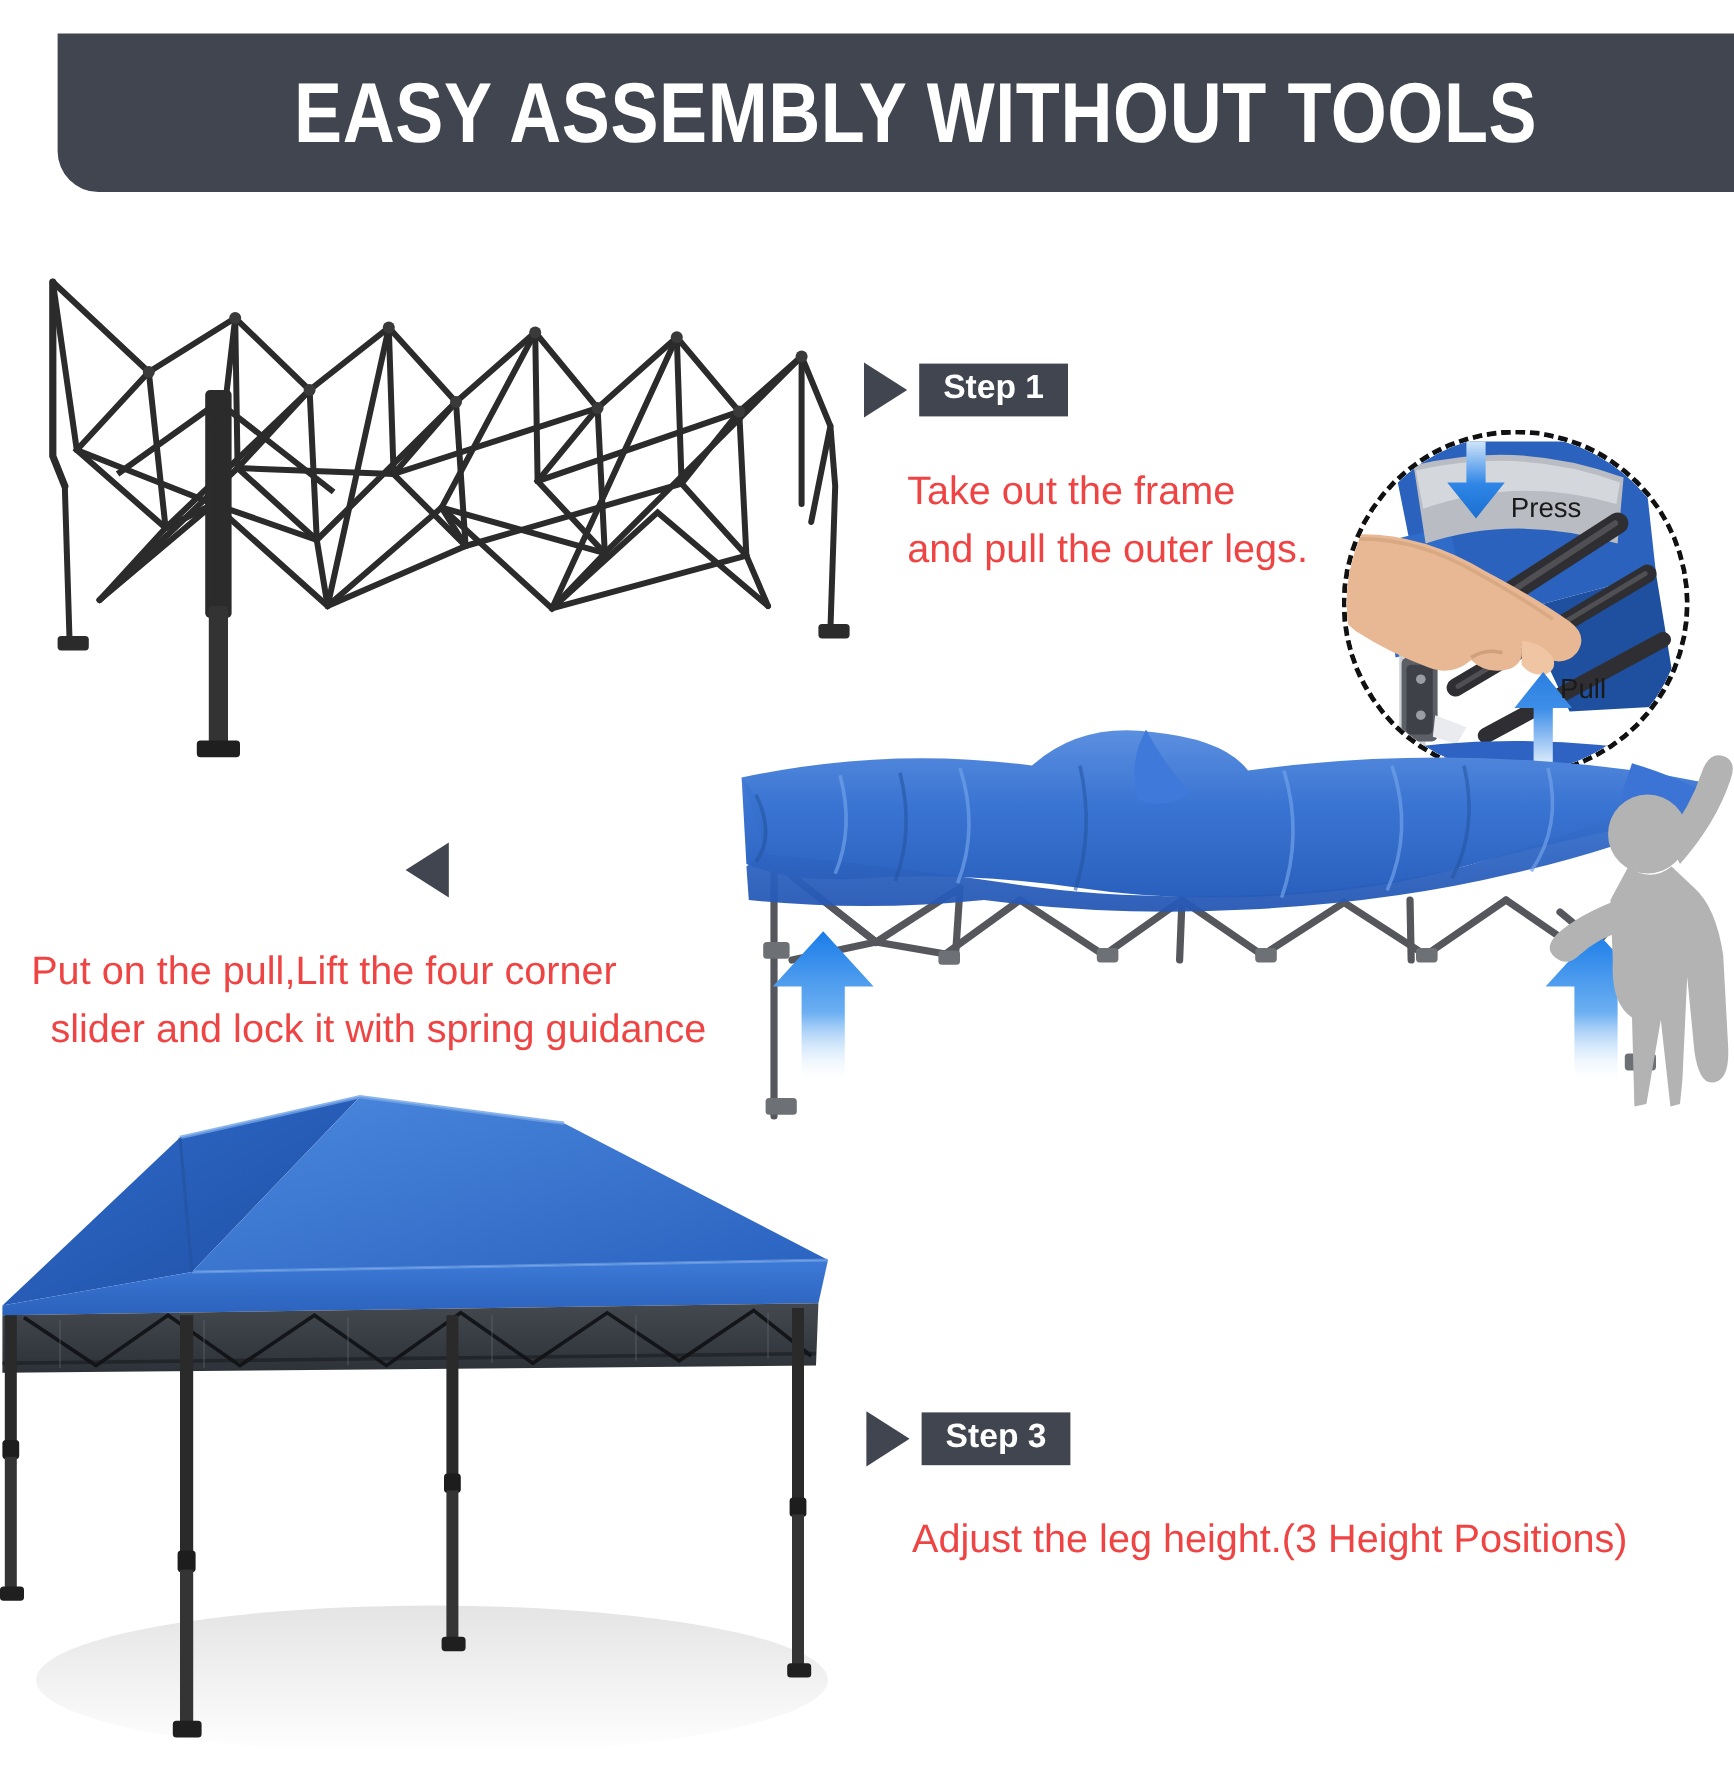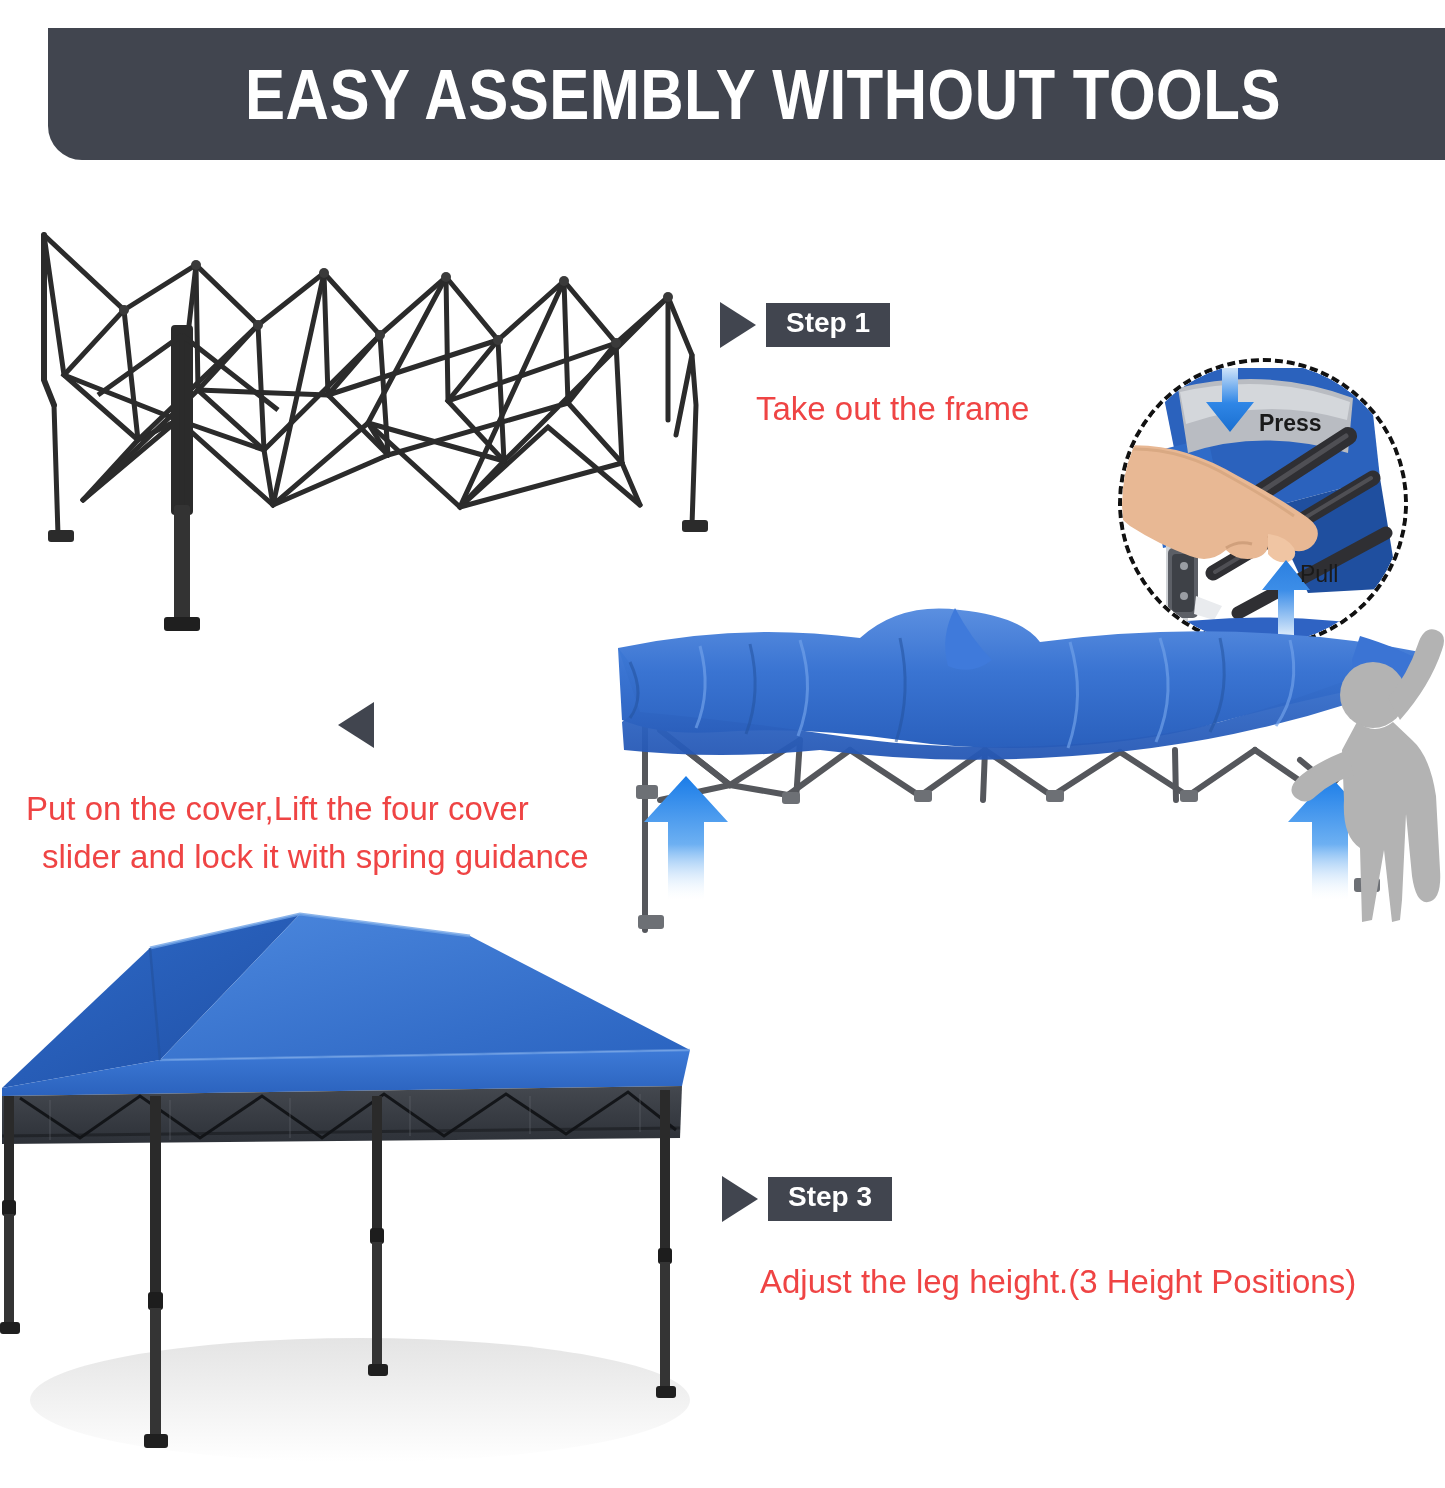--- a/index.html
+++ b/index.html
@@ -161,20 +161,21 @@
       <circle cx="588" cy="138" r="5"></circle>
         <circle cx="640" cy="92" r="5"></circle>
     </g>
   </svg>
 
   <div class="step-chip" style="left:720px; top:302px;">
     <span class="tri tri-right"></span>
     <span class="step-box">Step 1</span>
   </div>
   <div class="step-text" style="left:756px; top:385px;">Take out the frame</div>
+  <div class="step-text" style="left:756px; top:433px;">and pull the outer legs.</div>
 
   <div class="detail-circle">
     <svg class="detail-inner" width="290" height="290" viewBox="0 0 290 290">
       <defs>
         <clipPath id="circClip">
             <circle cx="145" cy="145" r="141"></circle>
           </clipPath>
         <linearGradient id="gDown" x1="0" y1="0" x2="0" y2="1">
           <stop offset="0%" stop-color="#cfe4fa"></stop>
             <stop offset="55%" stop-color="#2f86e6"></stop>
@@ -226,21 +227,21 @@
 
         <g>
           <path d="M104 10 L104 44 L88 44 L112 74 L136 44 L120 44 L120 10 Z" fill="url(#gDown)"></path>
         </g>
 
         <g>
           <path d="M160 278 L160 232 L144 232 L168 202 L192 232 L176 232 L176 278 Z" fill="url(#gUp)"></path>
         </g>
       </g>
     </svg>
-    <span class="detail-label" style="left:137px; top:48px;font-weight:bold;">Press</span>
+    <span class="detail-label" style="left:137px; top:48px;">Press</span>
     <span class="detail-label" style="left:178px; top:199px;">Pull</span>
   </div>
 
   <svg class="art" style="left:600px; top:600px;" width="845" height="345" viewBox="0 0 845 345">
     <defs>
       <linearGradient id="coverTop" x1="0" y1="0" x2="0" y2="1">
         <stop offset="0%" stop-color="#5b8fe0"></stop>
           <stop offset="45%" stop-color="#3a74d2"></stop>
         <stop offset="100%" stop-color="#2a60bd"></stop>
       </linearGradient>
@@ -324,21 +325,21 @@
                Q808 74 788 98 Z"></path>
 
       <path d="M748 150 Q716 162 698 178 Q686 190 696 198 Q706 206 716 196
                Q734 180 754 176 Z"></path>
     </g>
   </svg>
 
   <div class="step-chip" style="left:338px; top:702px;">
     <span class="tri tri-left"></span>
   </div>
-  <div class="step-text" style="left:26px; top:785px;">Put on the cover,Lift the four cover</div>
+  <div class="step-text" style="left:26px; top:785px;">Put on the pull,Lift the four corner</div>
   <div class="step-text" style="left:26px; top:833px;margin-left:16px;">slider and lock it with spring guidance</div>
 
   <svg class="art" style="left:0px; top:900px;" width="720" height="580" viewBox="0 0 720 580">
     <defs>
       <linearGradient id="roofL" x1="0" y1="0" x2="1" y2="1">
         <stop offset="0%" stop-color="#2f6bc9"></stop>
           <stop offset="100%" stop-color="#1f4fa5"></stop>
       </linearGradient>
       <linearGradient id="roofR" x1="0" y1="0" x2="1" y2="1">
         <stop offset="0%" stop-color="#4c88de"></stop>

